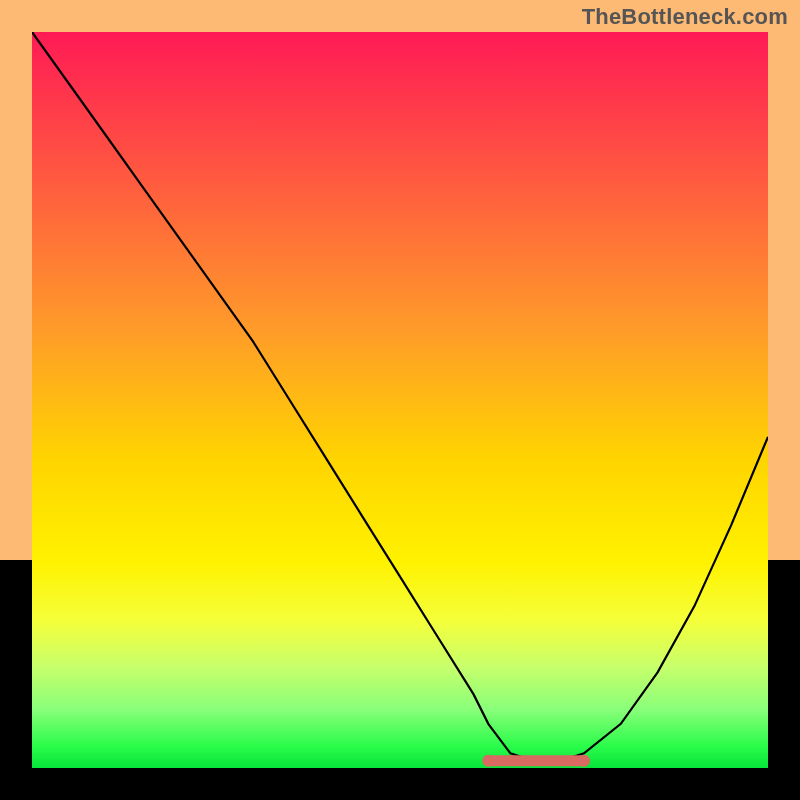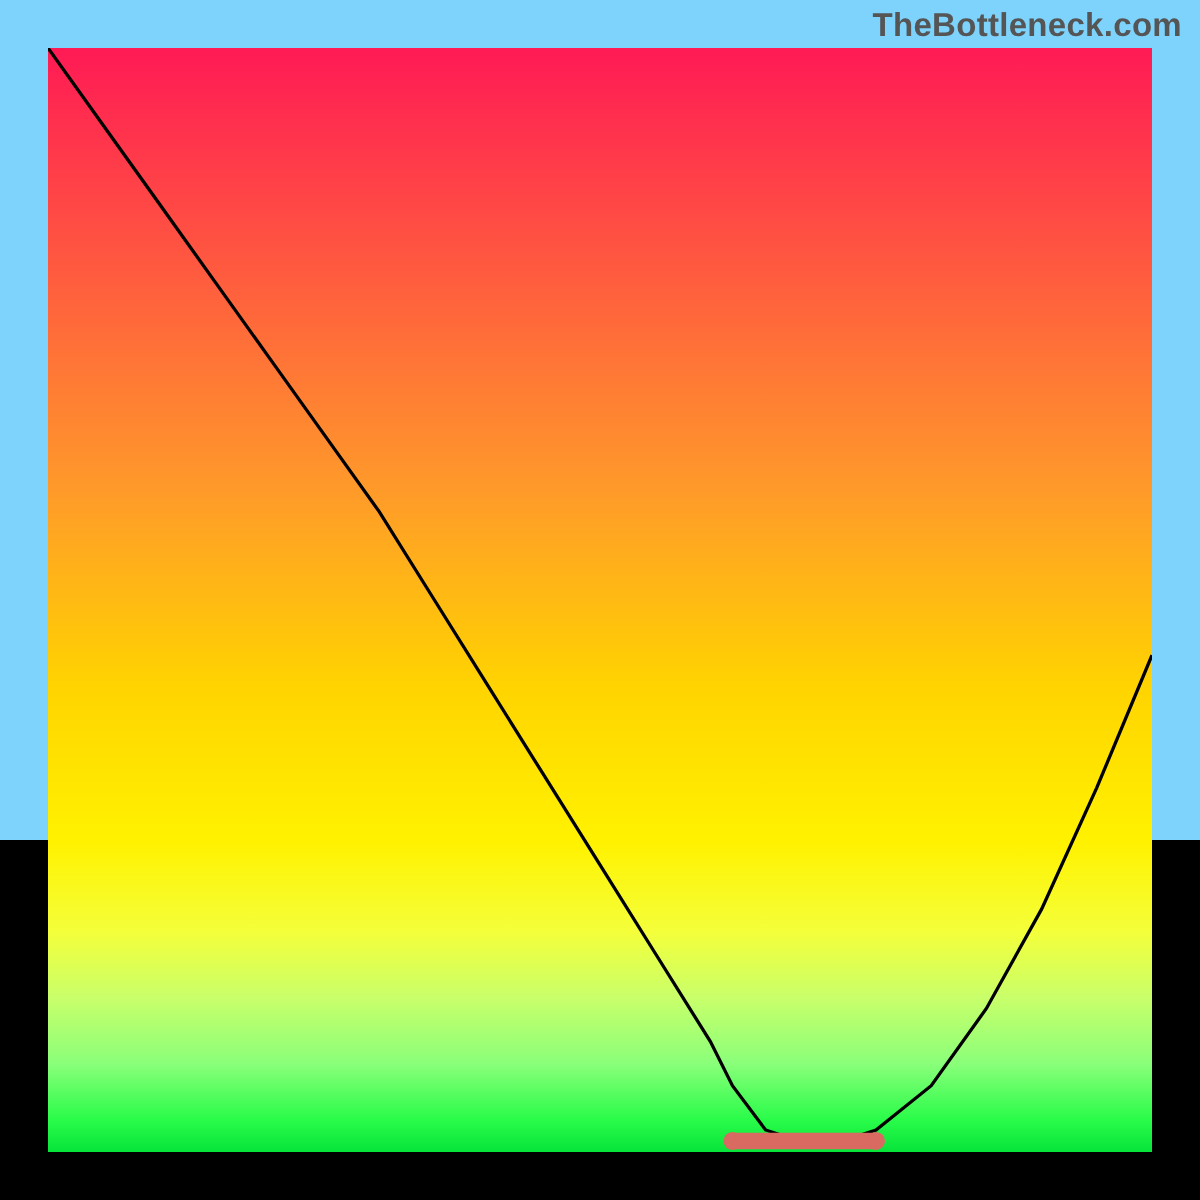--- a/index.html
+++ b/index.html
@@ -8,21 +8,21 @@
     background: #000;
     width: 800px;
     height: 800px;
     overflow: hidden;
     font-family: Arial, Helvetica, sans-serif;
   }
   .stage {
     position: relative;
     width: 800px;
     height: 560px;
-    background: #7dd3fc;
+    background: #fdba74;
   }
   .watermark {
     position: absolute;
     top: 4px;
     right: 12px;
     color: #555;
     font-size: 22px;
     font-weight: 600;
     letter-spacing: 0.2px;
     user-select: none;

